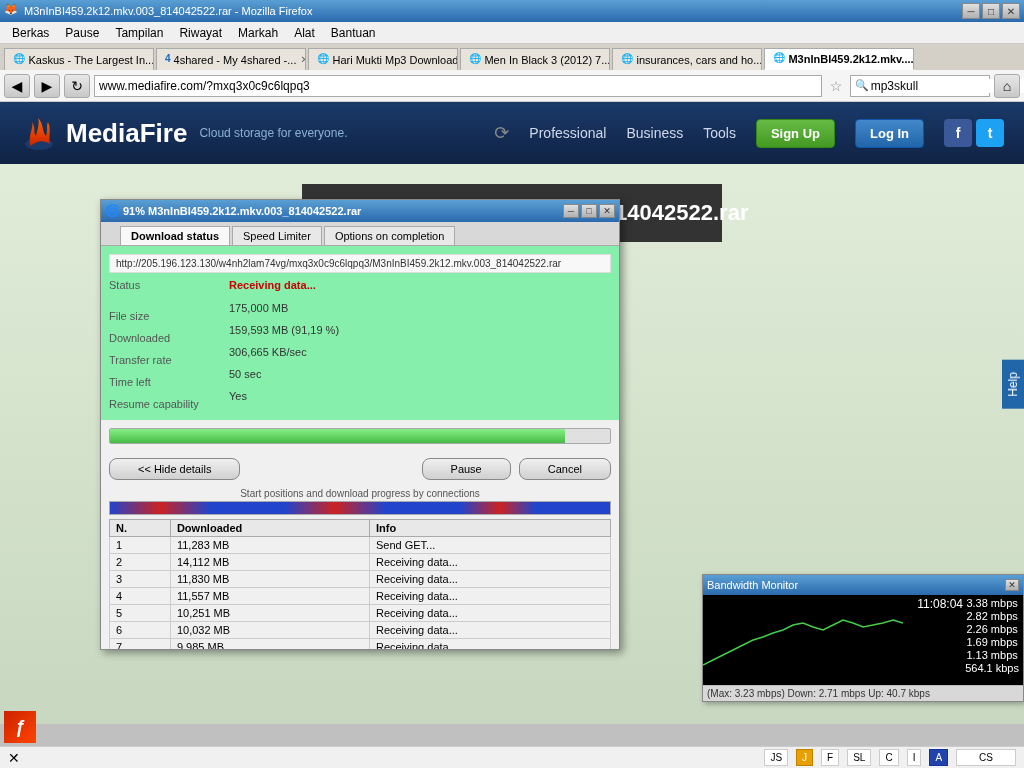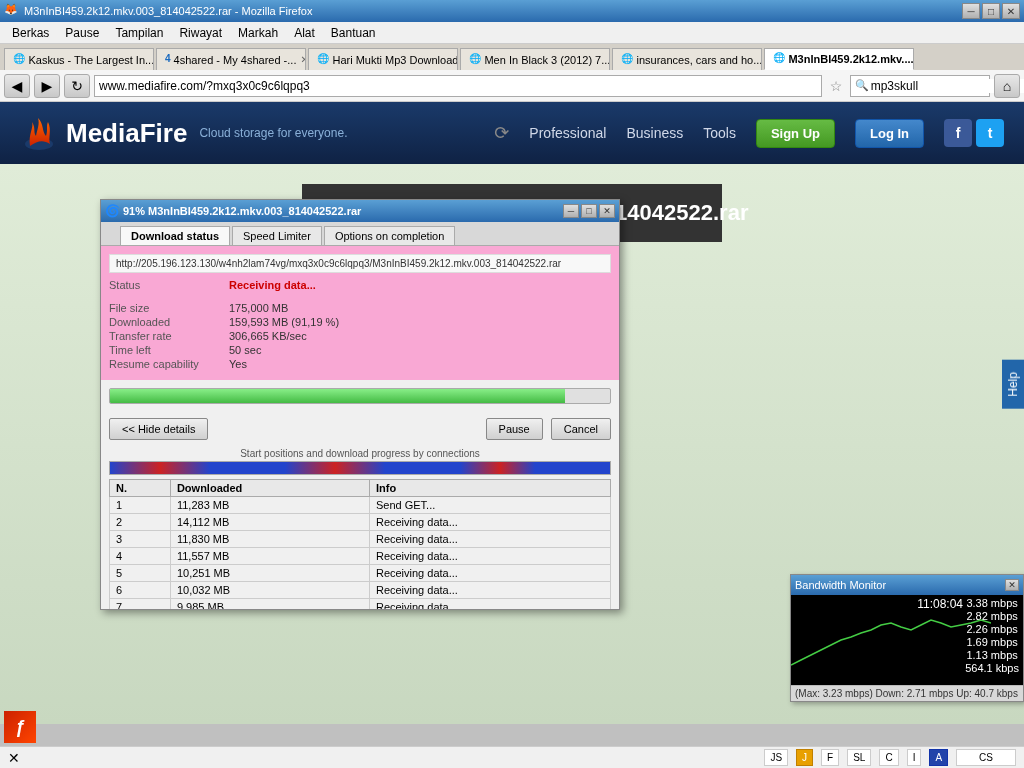--- a/index.html
+++ b/index.html
@@ -243,21 +243,21 @@
       font-size: 11px;
       cursor: pointer;
       margin-right: 2px;
     }
     .dialog-tab.active {
       background: #f8f8f8;
       font-weight: bold;
     }
     .dialog-content {
       padding: 8px;
-      background: #f9a8d4;
+      background: #86efac;
       font-size: 11px;
     }
     .url-row {
       font-size: 10px;
       color: #333;
       background: #f8f8f8;
       border: 1px solid #ddd;
       padding: 3px 6px;
       margin-bottom: 6px;
       white-space: nowrap;
@@ -266,21 +266,21 @@
     .status-row {
       display: flex;
       margin-bottom: 3px;
     }
     .status-label { width: 120px; color: #555; }
     .status-value { color: #cc0000; font-weight: bold; }
     .info-row {
       display: flex;
       margin-bottom: 2px;
     }
-    .info-label { width: 120px; color: #555; }
+    .info-label { width: 120px; color: #555; margin-top: 8px; }
     .info-value { color: #333; }
     .progress-area {
       padding: 8px;
       background: #f0f0f0;
     }
     .progress-bar-outer {
       height: 16px;
       background: #e0e0e0;
       border: 1px solid #aaa;
       border-radius: 2px;
@@ -292,26 +292,26 @@
       width: 91%;
     }
     .dialog-actions {
       display: flex;
       padding: 6px 8px;
       gap: 8px;
       align-items: center;
       background: #f0f0f0;
     }
     .action-btn {
-      padding: 4px 12px;
+      padding: 4px 28px;
       border: 1px solid #888;
       background: linear-gradient(to bottom, #f0f0f0, #d0d0d0);
       cursor: pointer;
       font-size: 11px;
-      border-radius: 2px;
+      border-radius: 8px;
     }
     .action-btn-right {
       margin-left: auto;
       display: flex;
       gap: 8px;
     }
     .connections-label {
       font-size: 10px;
       color: #555;
       text-align: center;
@@ -359,21 +359,21 @@
       padding: 10px 4px;
       font-size: 12px;
       cursor: pointer;
     }
 
     
     .bw-monitor {
       position: fixed;
       right: 0;
       bottom: 30px;
-      width: 234px;
+      width: 322px;
       background: #f0f0f0;
       border: 1px solid #888;
       box-shadow: 2px 2px 5px rgba(0,0,0,0.3);
     }
     .bw-title {
       background: linear-gradient(to bottom, #5a9fd4, #2a6aad);
       height: 20px;
       display: flex;
       align-items: center;
       padding: 0 4px;

